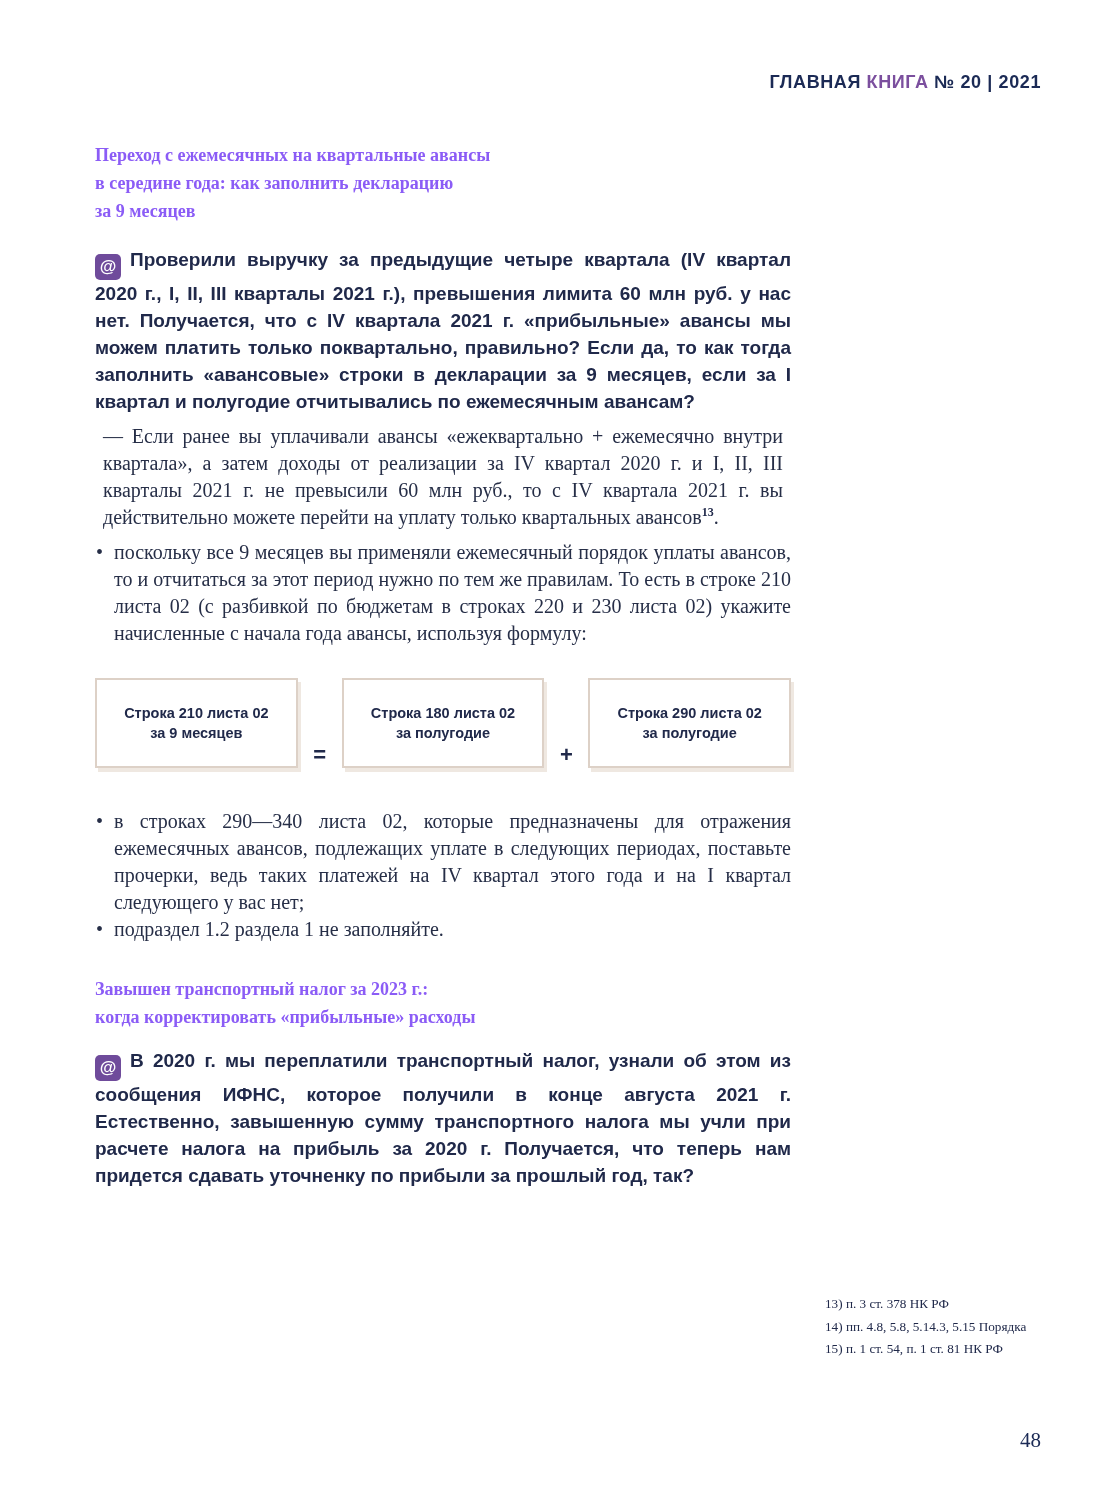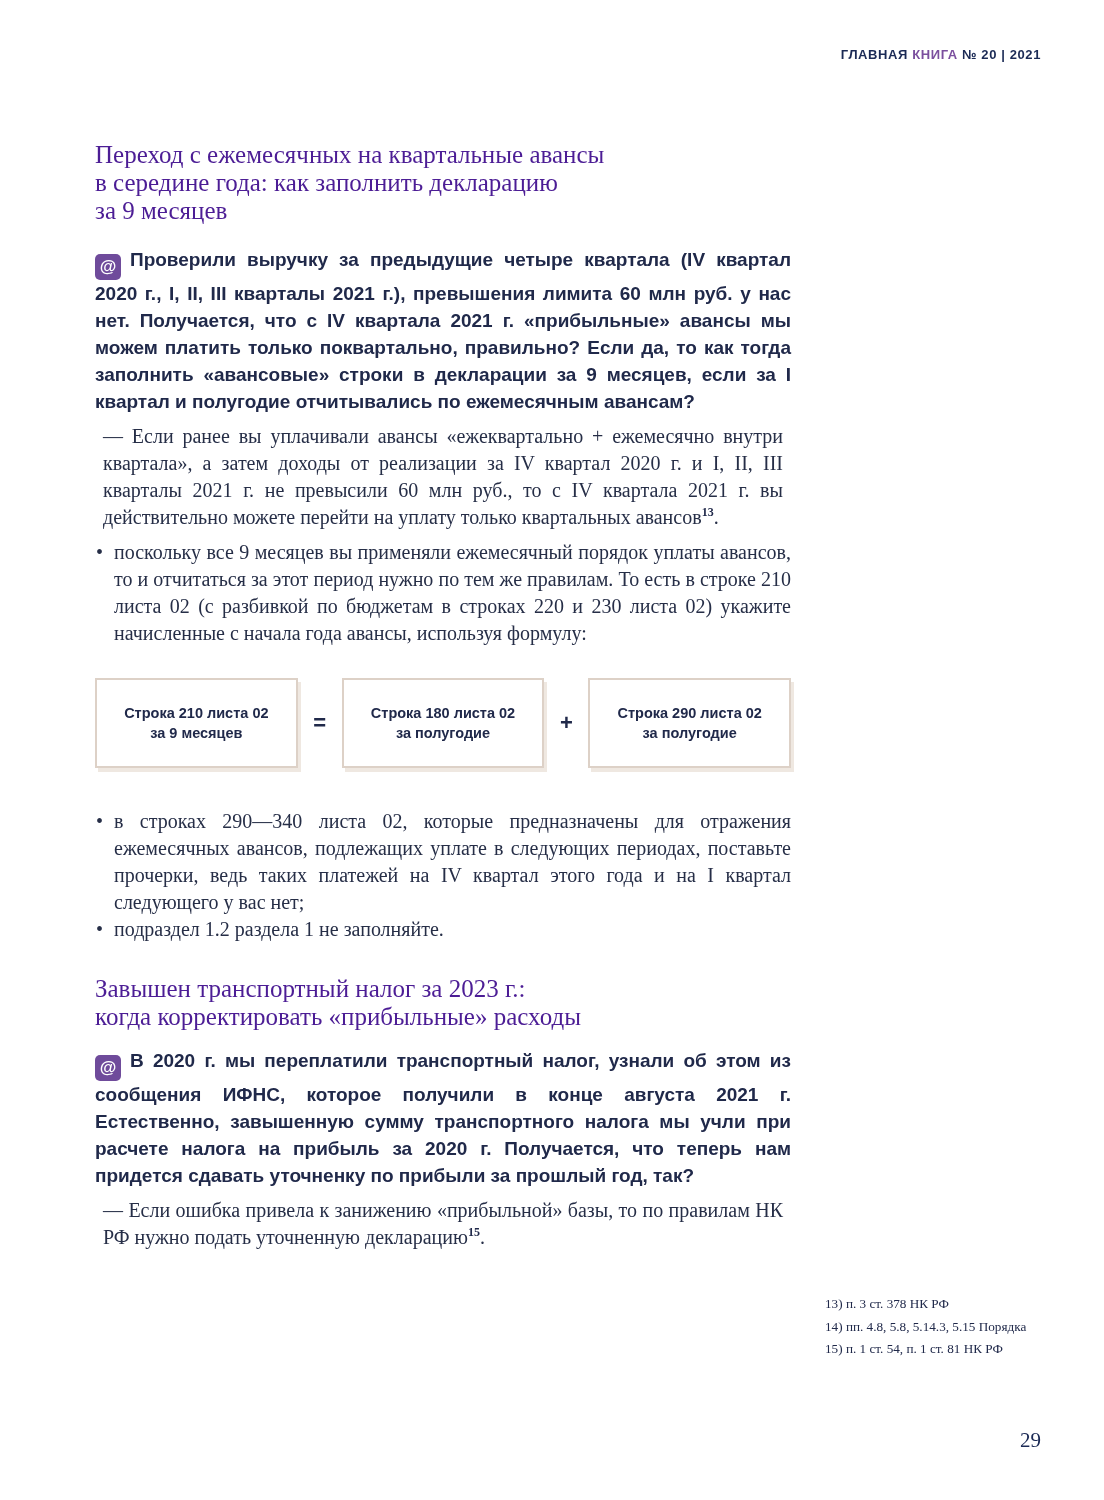--- a/index.html
+++ b/index.html
@@ -6,34 +6,34 @@
   html,body { background:#ffffff; }
   body {
     width:1104px; height:1500px; position:relative; overflow:hidden;
     font-family:"Liberation Serif", serif;
     color:#262e47;
   }
   .page { position:relative; width:1104px; height:1500px; background:#fff; }
 
   
   .masthead {
-    position:absolute; top:47px; right:63px;
+    position:absolute; top:72px; right:63px;
     font-family:"Liberation Sans", sans-serif;
-    font-weight:bold; font-size:13px; letter-spacing:0.6px;
+    font-weight:bold; font-size:18px; letter-spacing:0.6px;
     color:#1b2a55; white-space:nowrap;
   }
   .brand-accent { color:#7b4f9e; }
 
   
   .main-col { position:absolute; left:95px; top:141px; width:696px; }
 
   .headline {
     font-family:"Liberation Serif", serif;
-    font-weight:normal; font-size:25px; line-height:28px;
-    color:#4c1d95; margin:0 0 21px 0;
+    font-weight:bold; font-size:18px; line-height:28px;
+    color:#8b5cf6; margin:0 0 21px 0;
   }
   .headline .hl { display:block; white-space:nowrap; }
   .h2 { margin-top:32px; margin-bottom:16px; }
 
   .question {
     font-family:"Liberation Sans", sans-serif;
     font-weight:bold; font-size:19px; line-height:27px;
     text-align:justify; color:#20294a; margin:0 0 7px 0;
     hyphens:auto;
   }
@@ -58,21 +58,21 @@
   }
 
   .bullets { list-style:none; margin:0; }
   .bullets li {
     position:relative; padding-left:19px;
     font-size:20px; line-height:27px; text-align:justify; hyphens:auto;
   }
   .bullets li::before { content:"•"; position:absolute; left:1px; color:#262e47; }
 
   
-  .formula { display:flex; align-items:center; margin:31px 0 40px 0; }
+  .formula { display:flex; align-items:flex-end; margin:31px 0 40px 0; }
   .fbox {
     flex:1; height:90px; background:#ffffff;
     border:2px solid #ddd1c7; box-shadow:3px 4px 0 #efe8e1;
     display:flex; flex-direction:column; align-items:center; justify-content:center;
     font-family:"Liberation Sans", sans-serif; font-weight:bold;
     font-size:14.5px; line-height:20px; color:#20294a; text-align:center;
   }
   .fline { display:block; }
   .fop {
     width:44px; flex:0 0 44px;
@@ -144,25 +144,24 @@
       <li>подраздел 1.2 раздела 1 не заполняйте.</li>
     </ul>
 
     <h2 class="headline h2">
       <span class="hl">Завышен транспортный налог за 2023 г.:</span>
       <span class="hl">когда корректировать «прибыльные» расходы</span>
     </h2>
 
     <p class="question"><span class="at-badge">@</span><span>В 2020 г. мы переплатили транспортный налог, узнали об этом из сообщения ИФНС, которое получили в конце августа 2021 г. Естественно, завышенную сумму транспортного налога мы учли при расчете налога на прибыль за 2020 г. Получается, что теперь нам придется сдавать уточненку по прибыли за прошлый год, так?</span></p>
 
-    <p class="answer after-gap"><span>— Если ошибка привела к занижению «прибыльной» базы, то по правилам НК РФ нужно подать уточненную декларацию</span><sup class="ref">15</sup><span>.</span></p>
 
   </main>
 
   <aside class="footnotes">
     <p class="fn"><span class="fn-num">13)</span> <span class="fn-text">п. 3 ст. 378 НК РФ</span></p>
     <p class="fn"><span class="fn-num">14)</span> <span class="fn-text">пп. 4.8, 5.8, 5.14.3, 5.15 Порядка</span></p>
     <p class="fn"><span class="fn-num">15)</span> <span class="fn-text">п. 1 ст. 54, п. 1 ст. 81 НК РФ</span></p>
   </aside>
 
-  <div class="page-number">29</div>
+  <div class="page-number">48</div>
 
 </div>
 
 </body></html>

